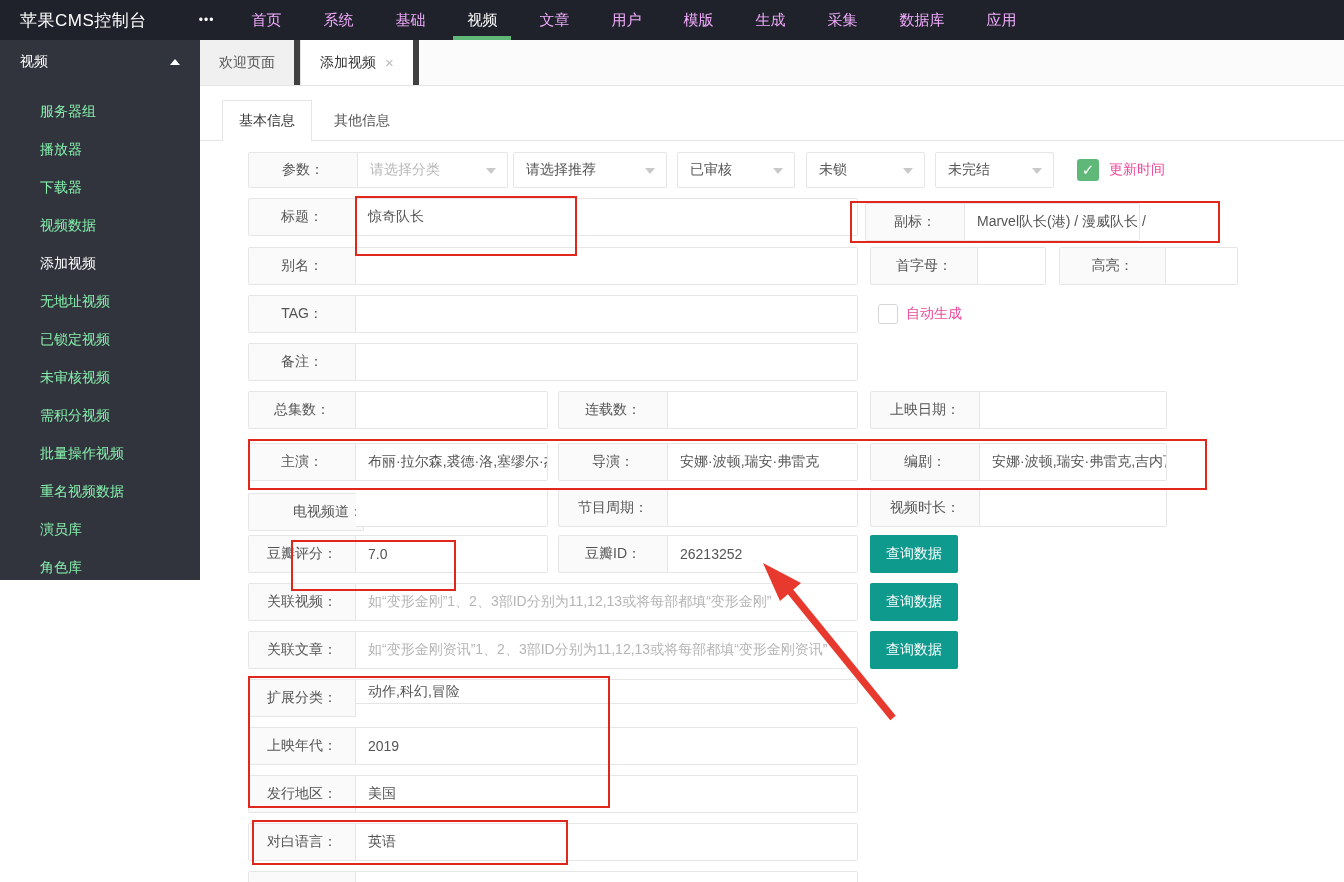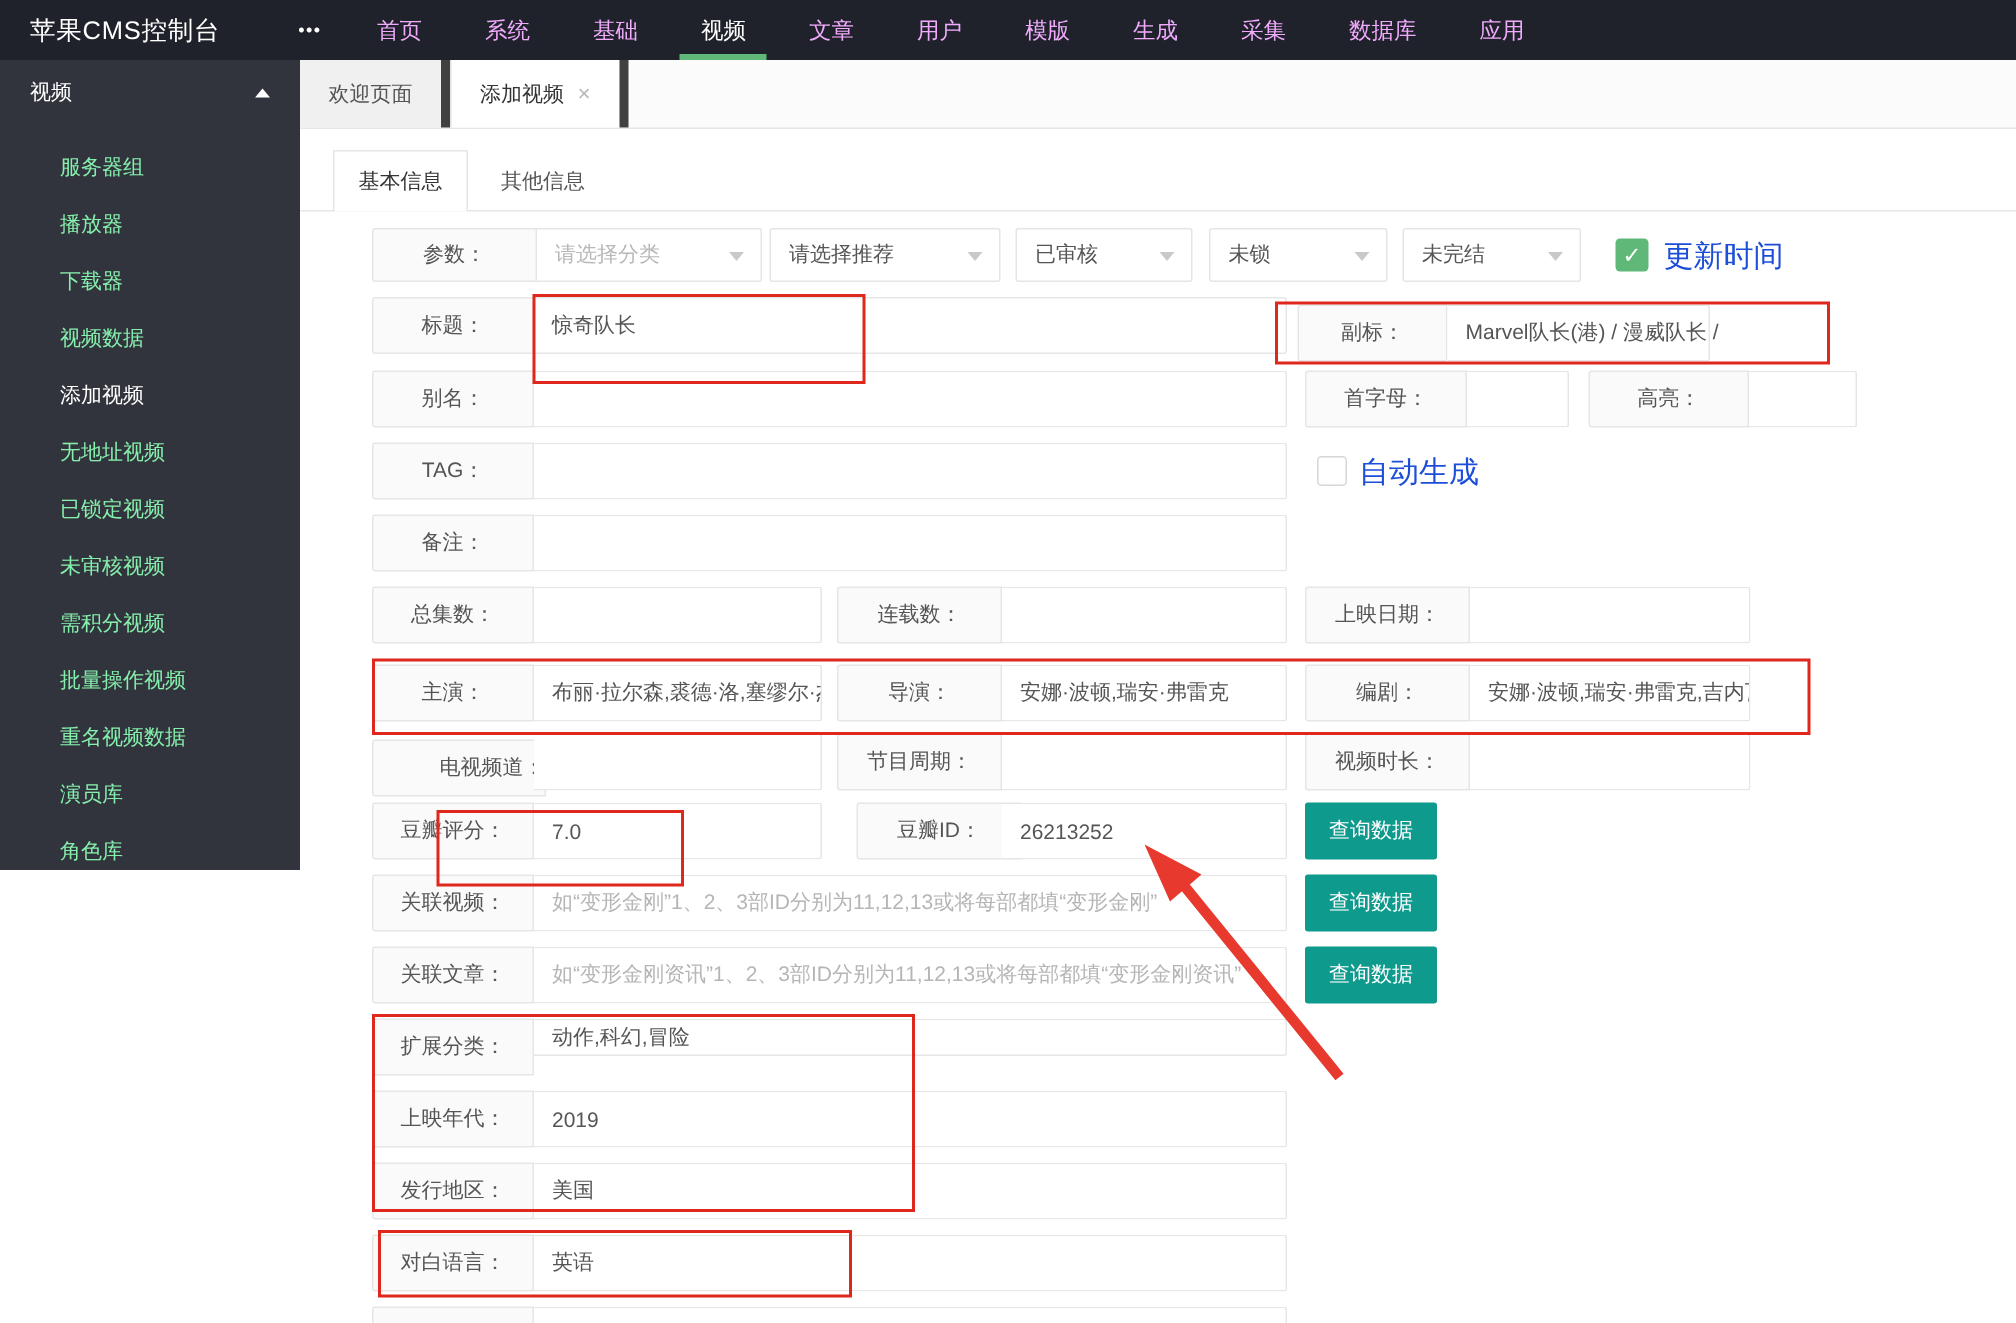--- a/index.html
+++ b/index.html
@@ -44,21 +44,21 @@
   .sel { position:absolute; background:#fff; border:1px solid #e6e6e6; border-radius:2px;
          display:flex; align-items:center; padding:0 26px 0 12px; font-size:14px; color:#555; white-space:nowrap; cursor:pointer; }
   .sel.joined { border-left:none; border-radius:0 2px 2px 0; }
   .sel.ph { color:#b8b8b8; }
   .chev { position:absolute; right:11px; top:50%; margin-top:-2px; width:0; height:0;
           border-left:5px solid transparent; border-right:5px solid transparent; border-top:6px solid #c9c9c9; }
   .cb { position:absolute; border-radius:3px; cursor:pointer; }
   .cb.on { background:#5FB878; }
   .cb.on::after { content:"\2713"; color:#fff; font-size:15px; font-weight:bold; display:flex; align-items:center; justify-content:center; height:100%; }
   .cb.off { background:#fff; border:1px solid #d6d6d6; }
-  .cb-label { position:absolute; display:flex; align-items:center; font-size:20px; color:#1d4ed8; white-space:nowrap; }
+  .cb-label { position:absolute; display:flex; align-items:center; font-size:14px; color:#ec4899; white-space:nowrap; }
   .btn { position:absolute; background:#0e9a8c; color:#fff; border-radius:2px; display:flex; align-items:center; justify-content:center;
          font-size:14px; cursor:pointer; white-space:nowrap; }
   
   .ann { position:absolute; border:2px solid #e0271d; z-index:40; pointer-events:none; }
   .arrow-wrap { position:absolute; z-index:41; pointer-events:none; }
 </style>
 </head>
 <body>
 
 <div class="stage">
@@ -177,21 +177,21 @@
 
   <div class="lbl" style="left:248px;top:493px;width:116px;height:38px;padding-left:44px;">电视频道：</div>
   <div class="inp" style="left:356px;top:489px;width:192px;height:38px;"></div>
   <div class="lbl" style="left:558px;top:489px;width:110px;height:38px;">节目周期：</div>
   <div class="inp" style="left:668px;top:489px;width:190px;height:38px;"></div>
   <div class="lbl" style="left:870px;top:489px;width:110px;height:38px;">视频时长：</div>
   <div class="inp" style="left:980px;top:489px;width:187px;height:38px;"></div>
 
   <div class="lbl" style="left:248px;top:535px;width:108px;height:38px;">豆瓣评分：</div>
   <div class="inp" style="left:356px;top:535px;width:192px;height:38px;">7.0</div>
-  <div class="lbl" style="left:571px;top:535px;width:110px;height:38px;">豆瓣ID：</div>
+  <div class="lbl" style="left:558px;top:535px;width:110px;height:38px;">豆瓣ID：</div>
   <div class="inp" style="left:668px;top:535px;width:190px;height:38px;">26213252</div>
   <div class="btn" style="left:870px;top:535px;width:88px;height:38px;">查询数据</div>
 
   <div class="lbl" style="left:248px;top:583px;width:108px;height:38px;">关联视频：</div>
   <div class="inp ph" style="left:356px;top:583px;width:502px;height:38px;">如“变形金刚”1、2、3部ID分别为11,12,13或将每部都填“变形金刚”</div>
   <div class="btn" style="left:870px;top:583px;width:88px;height:38px;">查询数据</div>
 
   <div class="lbl" style="left:248px;top:631px;width:108px;height:38px;">关联文章：</div>
   <div class="inp ph" style="left:356px;top:631px;width:502px;height:38px;">如“变形金刚资讯”1、2、3部ID分别为11,12,13或将每部都填“变形金刚资讯”</div>
   <div class="btn" style="left:870px;top:631px;width:88px;height:38px;">查询数据</div>

